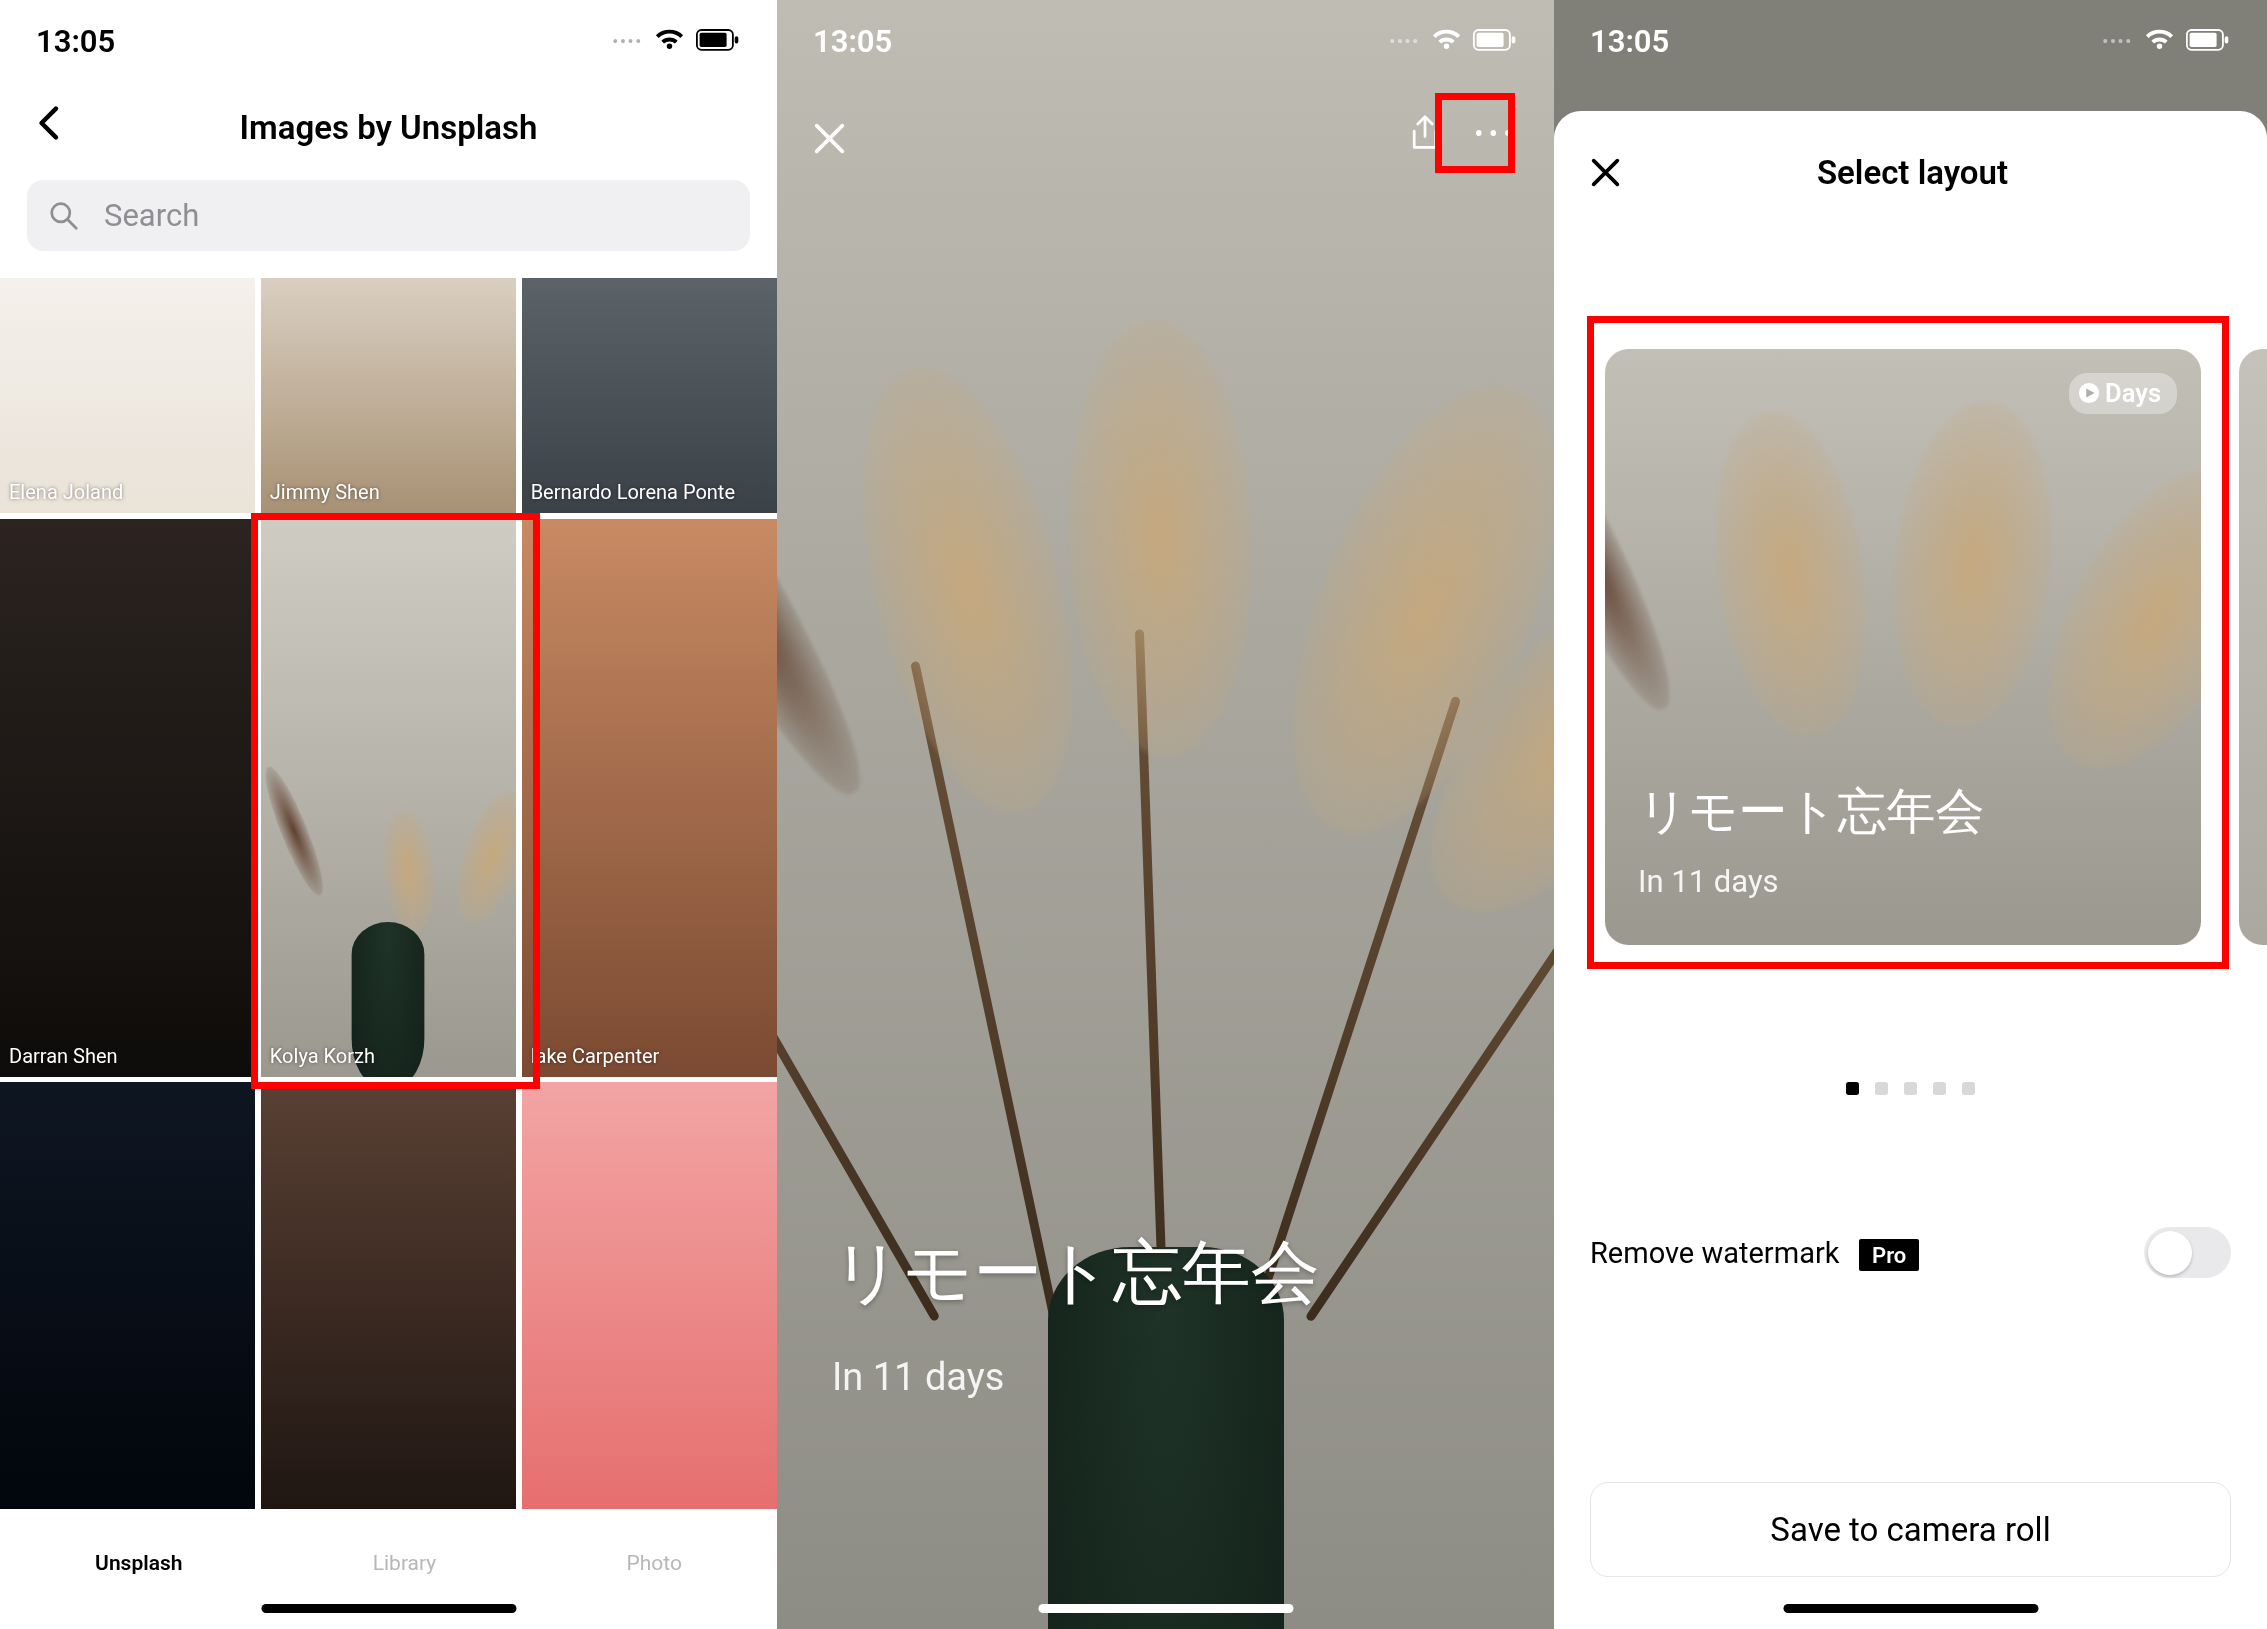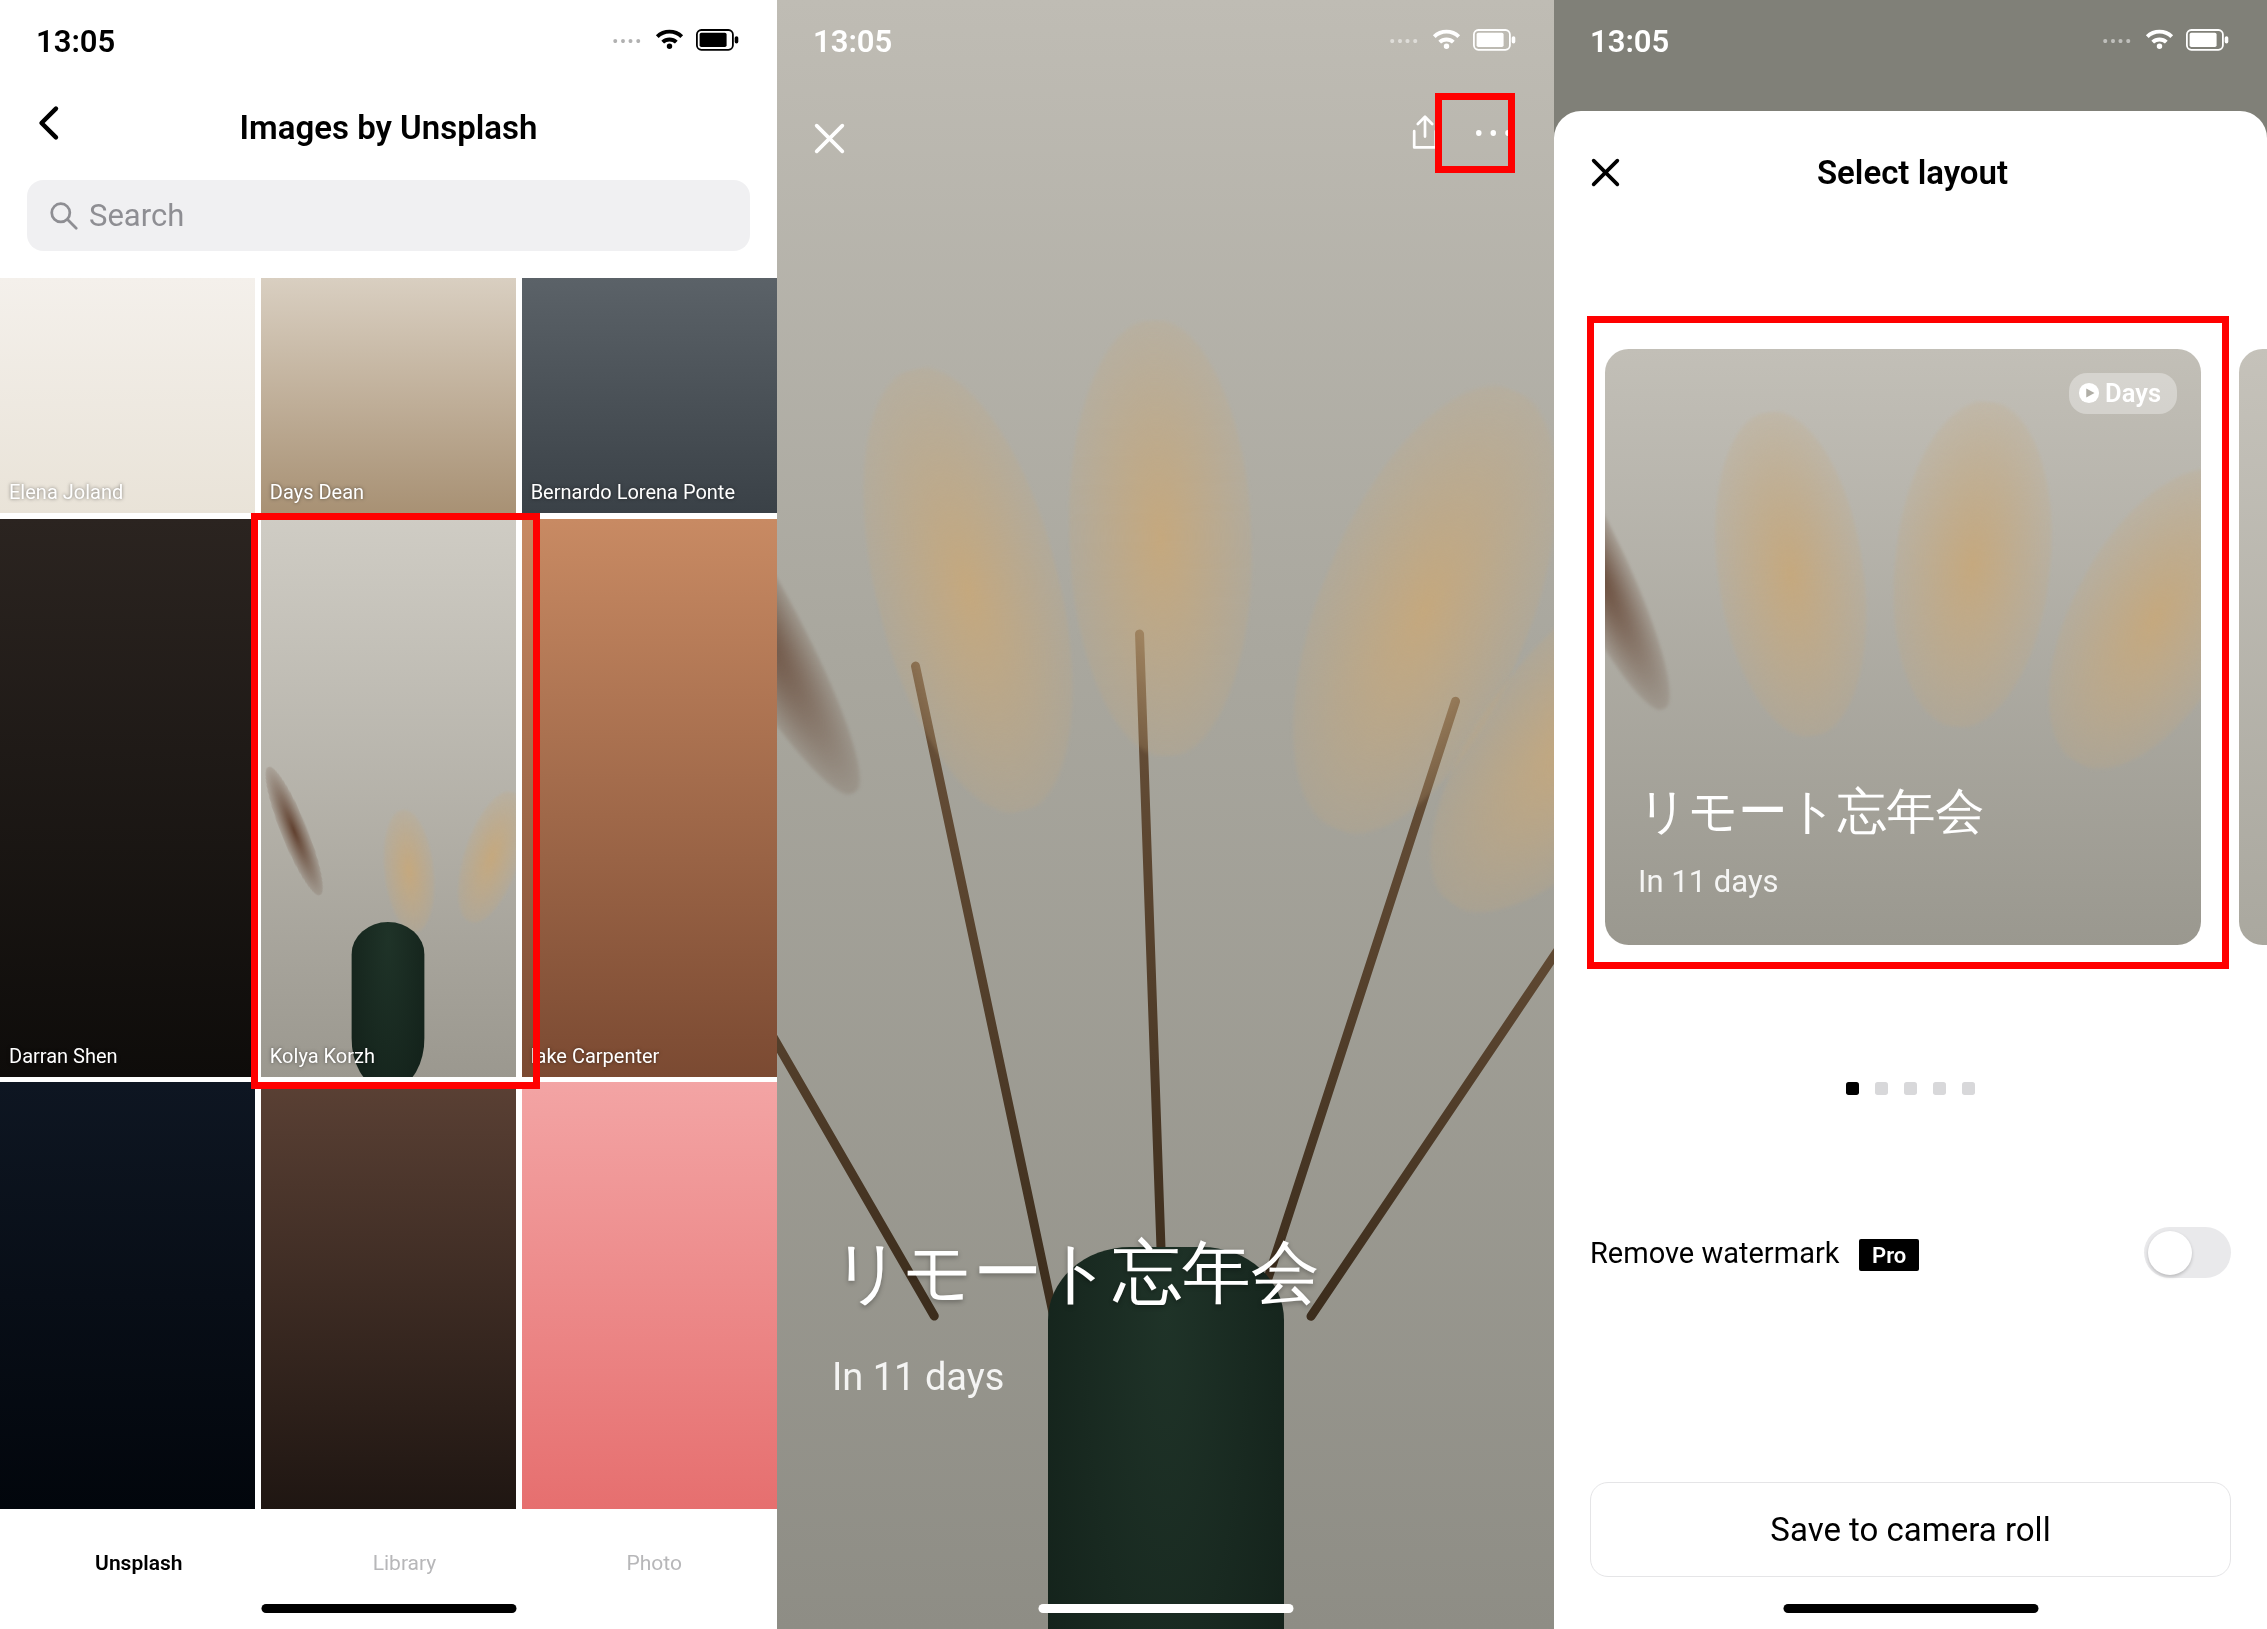--- a/index.html
+++ b/index.html
@@ -66,21 +66,21 @@
   .s1-title { font-size: 33px; font-weight: 600; }
   .s1-search {
     position: absolute;
     top: 180px; left: 27px; right: 27px;
     height: 71px;
     background: #f0f0f2;
     border-radius: 16.4px;
     display: flex;
     align-items: center;
     padding: 0 22px;
-    gap: 11px;
+    gap: 26px;
     color: #8e8e93;
     font-size: 31px;
   }
   .s1-grid {
     position: absolute;
     top: 278px; left: 0; right: 0;
     display: grid;
     grid-template-columns: repeat(3, 1fr);
     gap: 5.5px;
   }
@@ -320,21 +320,21 @@
         <line x1="21" y1="21" x2="30" y2="30" stroke="#8e8e93" stroke-width="3" stroke-linecap="round"></line>
       </svg>
     <span>Search</span>
   </div>
 
   <div class="s1-grid">
     <div class="s1-cell row1 img-a">
         <span class="credit">Elena Joland</span>
       </div>
     <div class="s1-cell row1 img-b">
-        <span class="credit">Days Dean</span>
+        <span class="credit">Jimmy Shen</span>
       </div>
     <div class="s1-cell row1 img-c">
         <span class="credit">Bernardo Lorena Ponte</span>
       </div>
 
     <div class="s1-cell row2 img-d">
         <span class="credit">Darran Shen</span>
       </div>
     <div class="s1-cell row2 img-e">
       <div class="pampas-scene">

